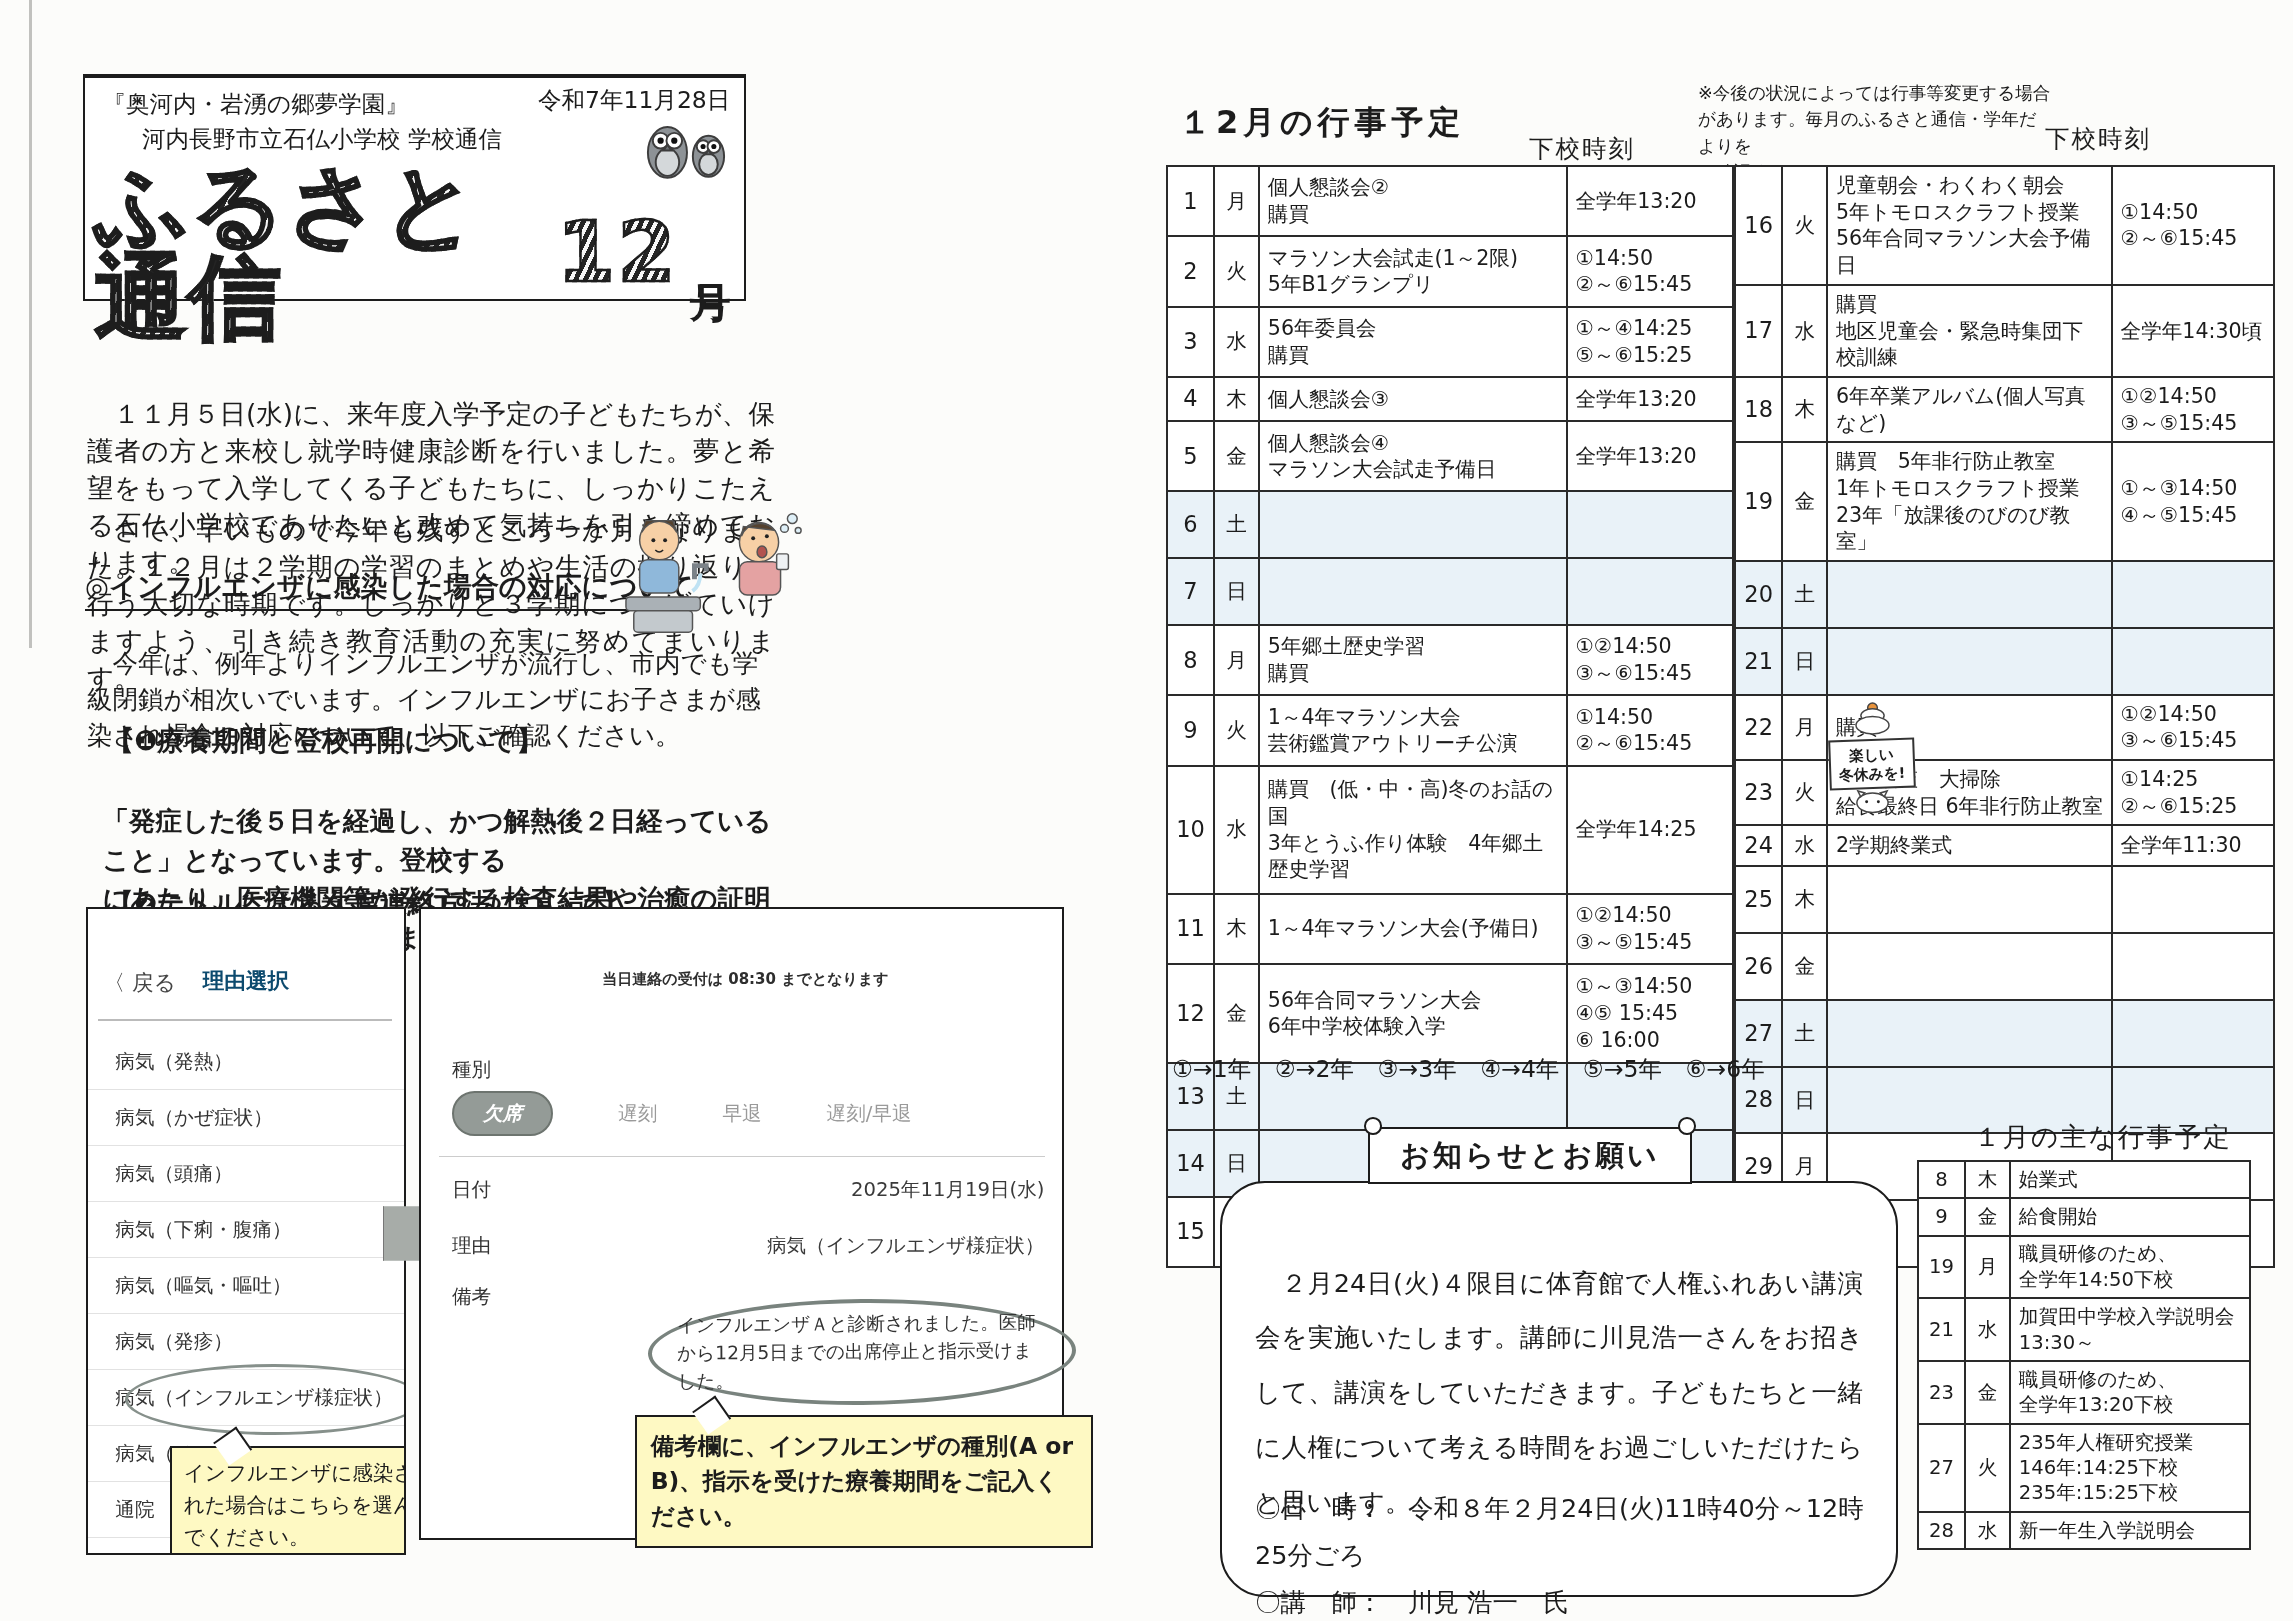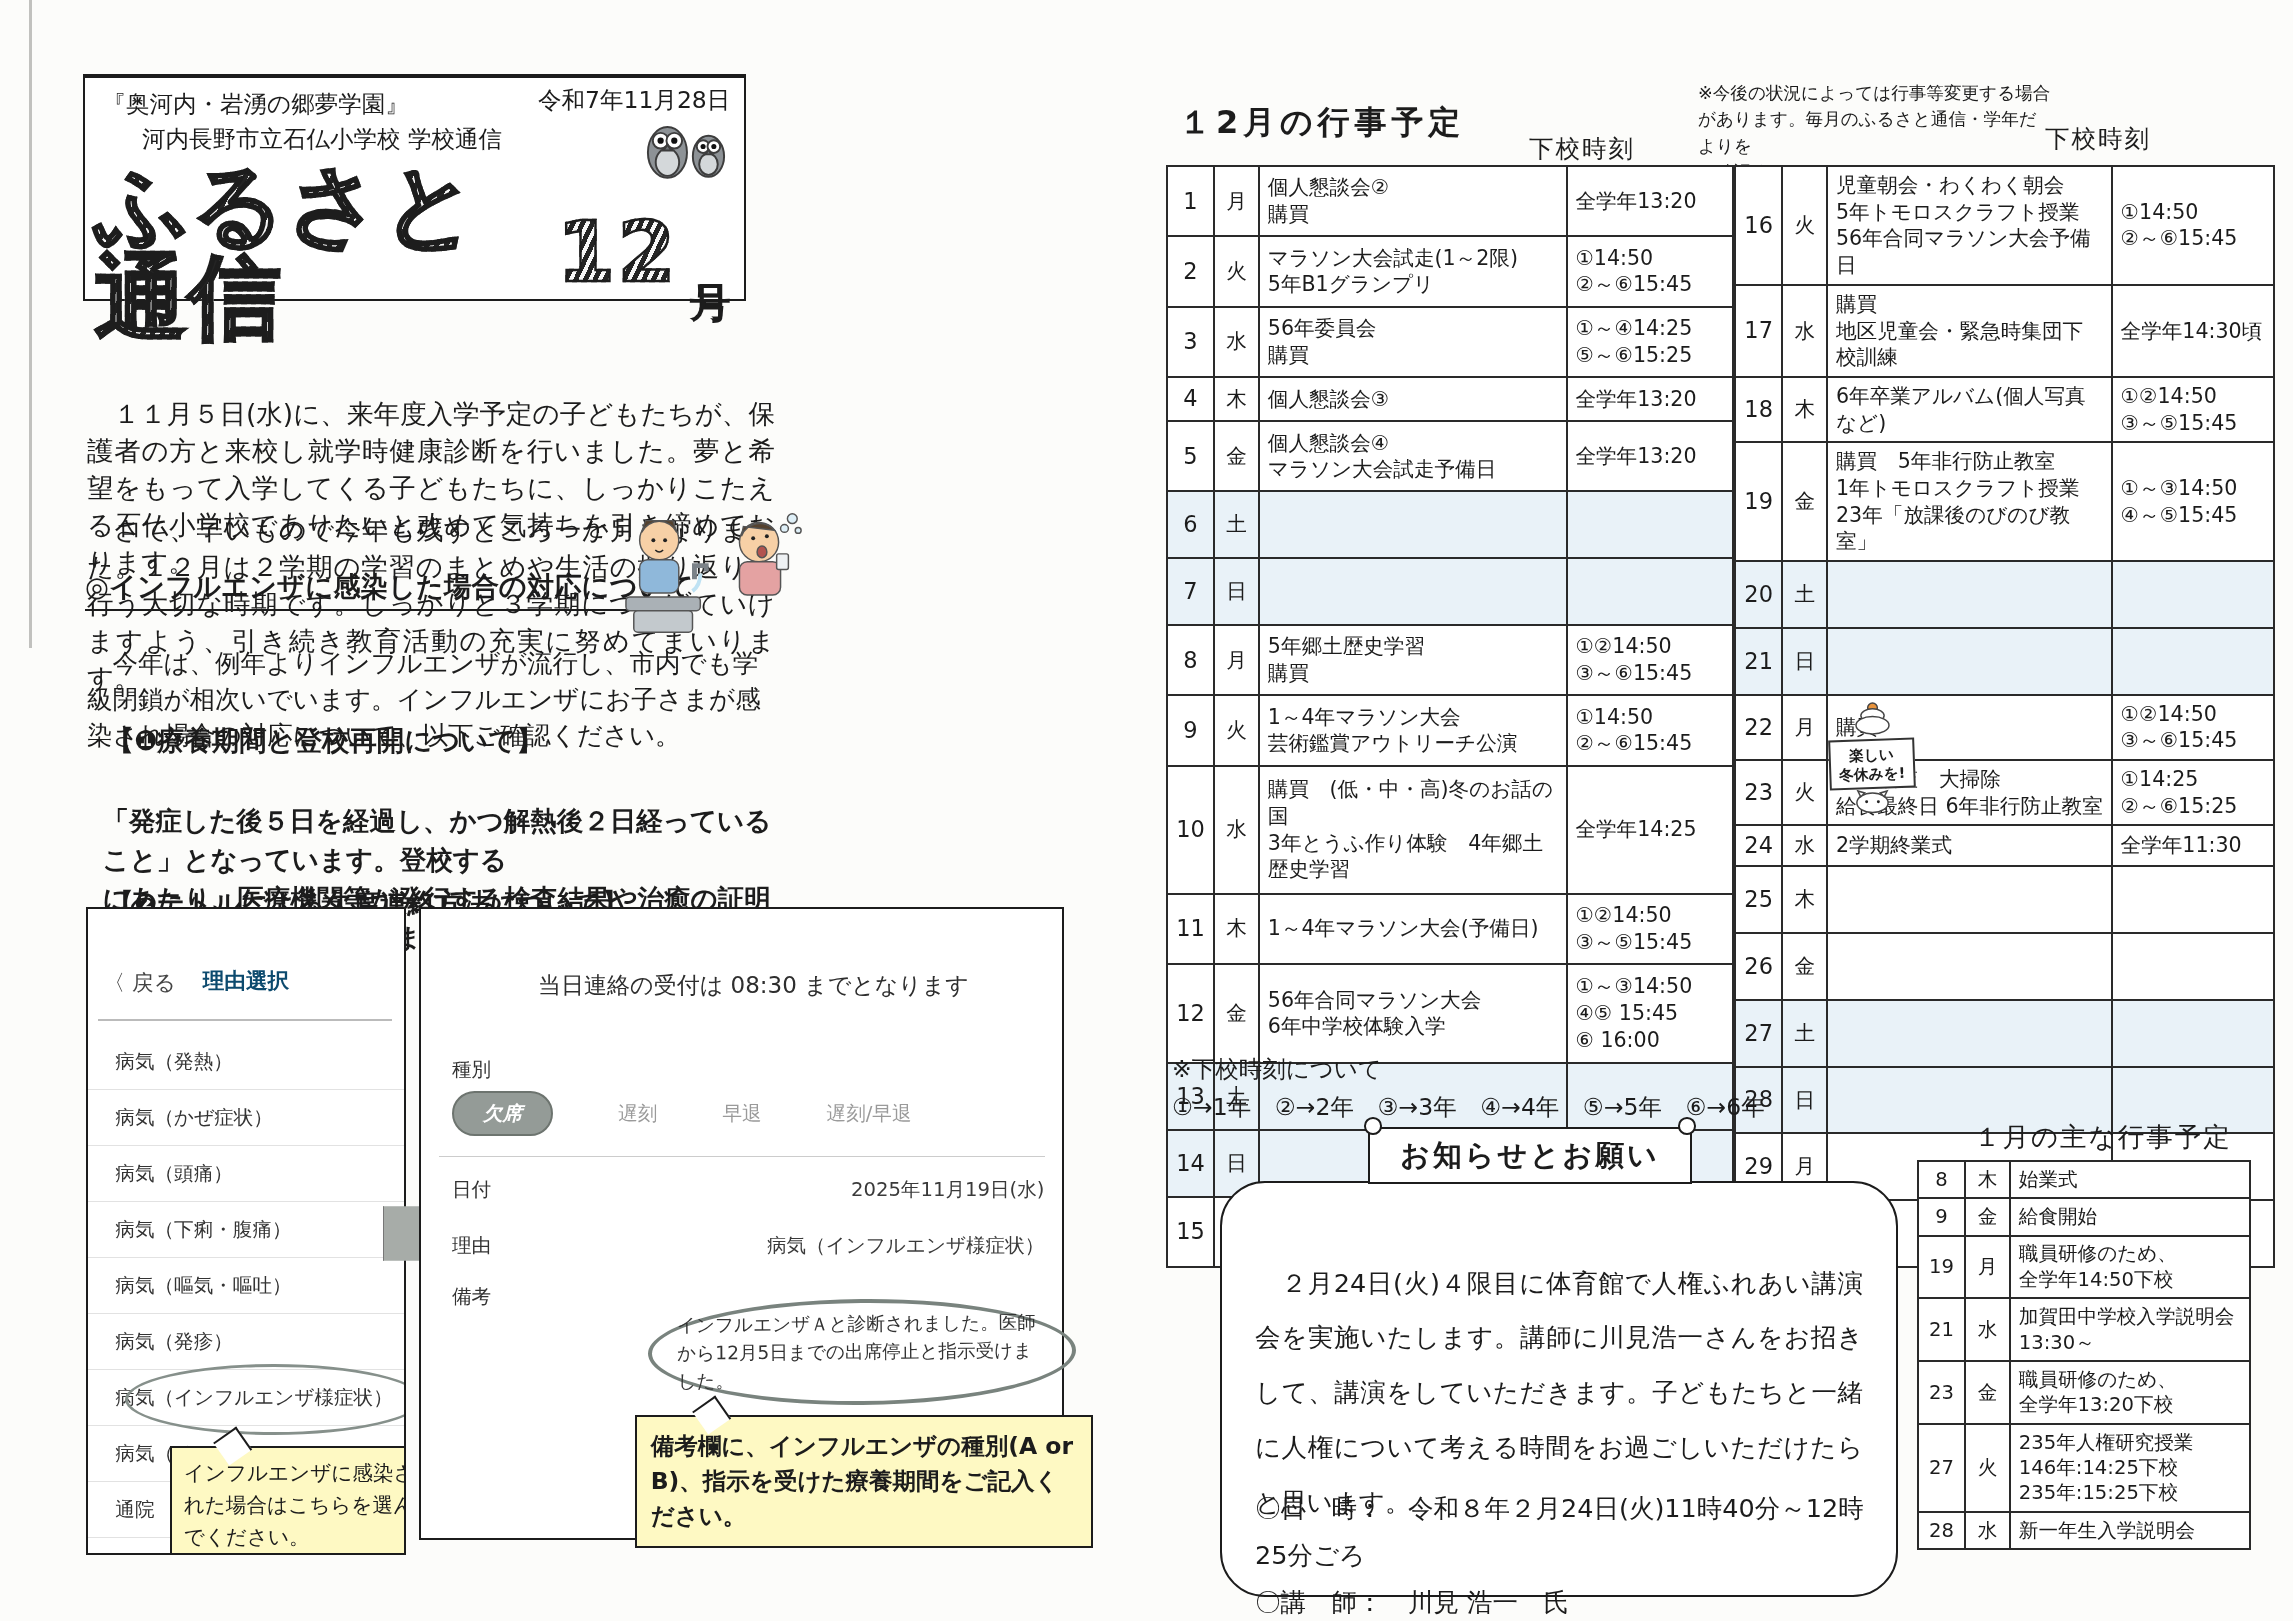--- a/index.html
+++ b/index.html
@@ -53,21 +53,21 @@
         border-radius:50%;pointer-events:none;}
   .callout{position:absolute;background:#fef9c3;border:2.9px solid #1c1c1c;z-index:5;}
   .callout .tail{position:absolute;width:25.5px;height:25.5px;background:#fff;transform:rotate(55deg);
                  border-left:2.9px solid #1c1c1c;border-top:2.9px solid #1c1c1c;}
   .pl-callout{left:82px;top:537px;width:247px;padding:9.8px 11.8px;font-size:20.6px;line-height:1.55;}
   .pl-callout .tail{left:47px;top:-15.7px;}
   .arrow-icon{position:absolute;left:300px;top:251px;width:80px;height:149px;background:#a7aca8;
         clip-path:polygon(0 32%,52% 32%,52% 4%,100% 50%,52% 96%,52% 68%,0 68%);
         border:1px solid #777;}
 
-  .pr-title{position:absolute;left:12px;top:61px;width:100%;text-align:center;font-size:23px;font-weight:normal;color:#2e2e2e;}
+  .pr-title{position:absolute;left:4px;top:61px;width:100%;text-align:center;font-size:15px;font-weight:bold;color:#2e2e2e;}
   .pr-sub{position:absolute;left:0;top:96px;width:100%;text-align:center;font-size:18.6px;color:#555;}
   .pr-label{position:absolute;left:31px;font-size:19.6px;color:#333;}
   .lbl-type{top:147px;} .lbl-date{top:267px;} .lbl-reason{top:323px;} .lbl-memo{top:374px;}
   .pills{position:absolute;left:31px;top:182px;width:588px;display:flex;align-items:center;gap:65px;}
   .pill{font-size:19.6px;color:#9a9a9a;}
   .pill.active{background:#949b97;border:2px solid #6d746f;border-radius:23.5px;color:#fff;
                padding:6.9px 29px;font-weight:bold;font-style:italic;}
   .pr-divider{position:absolute;left:17.6px;top:247px;width:606px;height:1px;background:#ccc;}
   .pr-value{position:absolute;right:17.6px;font-size:19.6px;color:#3a3a3a;}
   .val-date{top:267px;} .val-reason{top:323px;}
@@ -487,21 +487,20 @@
           <path d="M10 8 l-3 -6 l7 2 z" fill="#fff"></path>
             <path d="M34 8 l3 -6 l-7 2 z" fill="#fff"></path>
           <circle cx="16" cy="13" r="1.5" fill="#222" stroke="none"></circle>
             <circle cx="28" cy="13" r="1.5" fill="#222" stroke="none"></circle>
         </g>
       </svg>
     </div>
   </div>
 
   <div class="legend">
-    <div>※下校時刻について</div>
     <div>①→1年　②→2年　③→3年　④→4年　⑤→5年　⑥→6年</div>
   </div>
 
   <div class="notice-banner">お知らせとお願い</div>
   <div class="notice-box">
     <p class="notice-p">　２月24日(火)４限目に体育館で人権ふれあい講演会を実施いたします。講師に川見浩一さんをお招きして、講演をしていただきます。子どもたちと一緒に人権について考える時間をお過ごしいただけたらと思います。</p>
     <div class="notice-items" id="notice-items">
         <div>〇日　時：　令和８年２月24日(火)11時40分～12時25分ごろ</div>
         <div>〇講　師：　川見 浩一　氏</div>
       </div>

